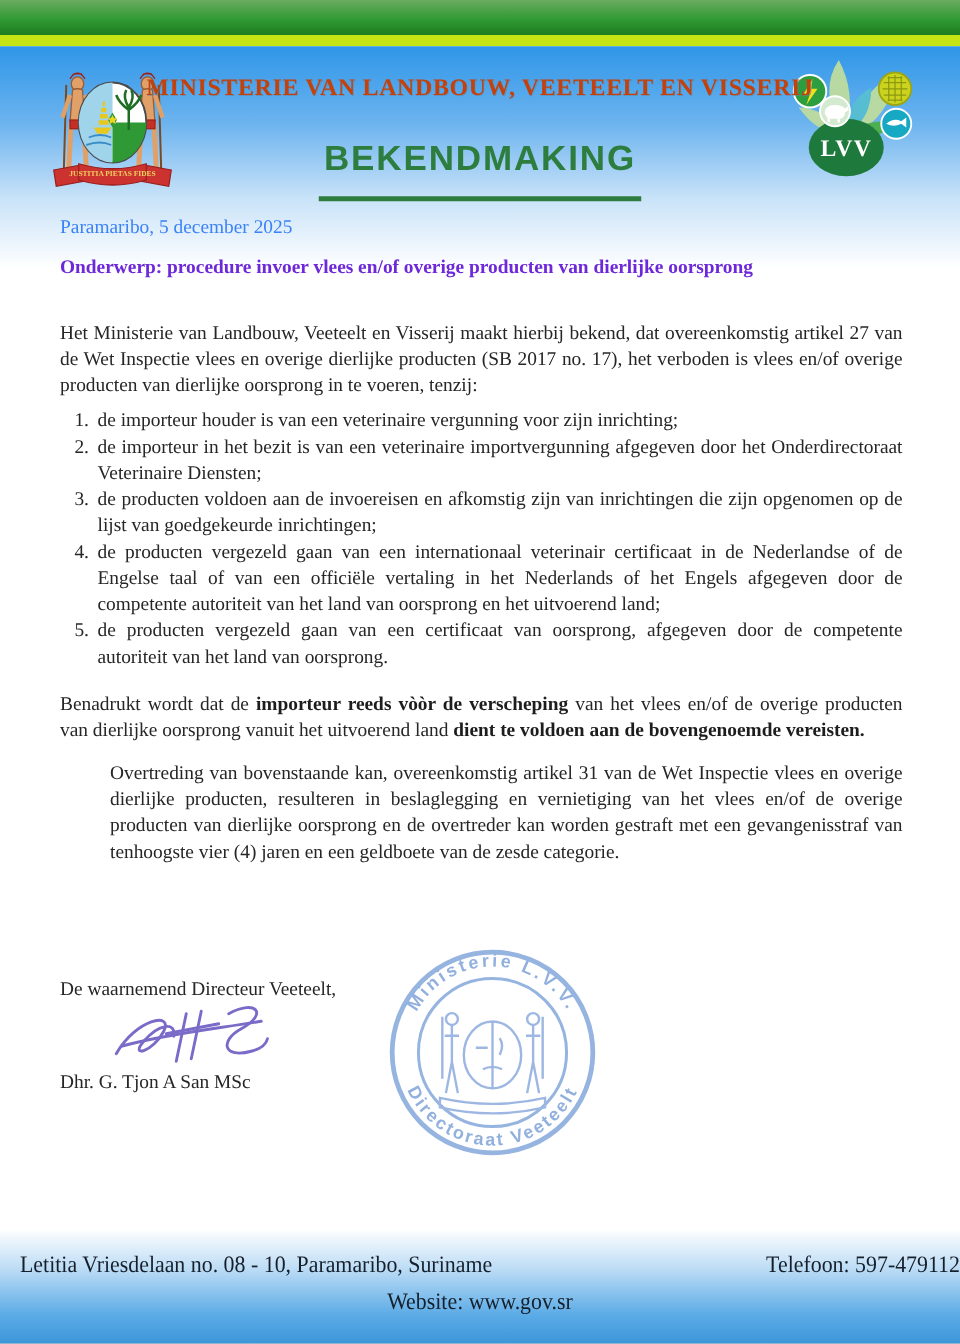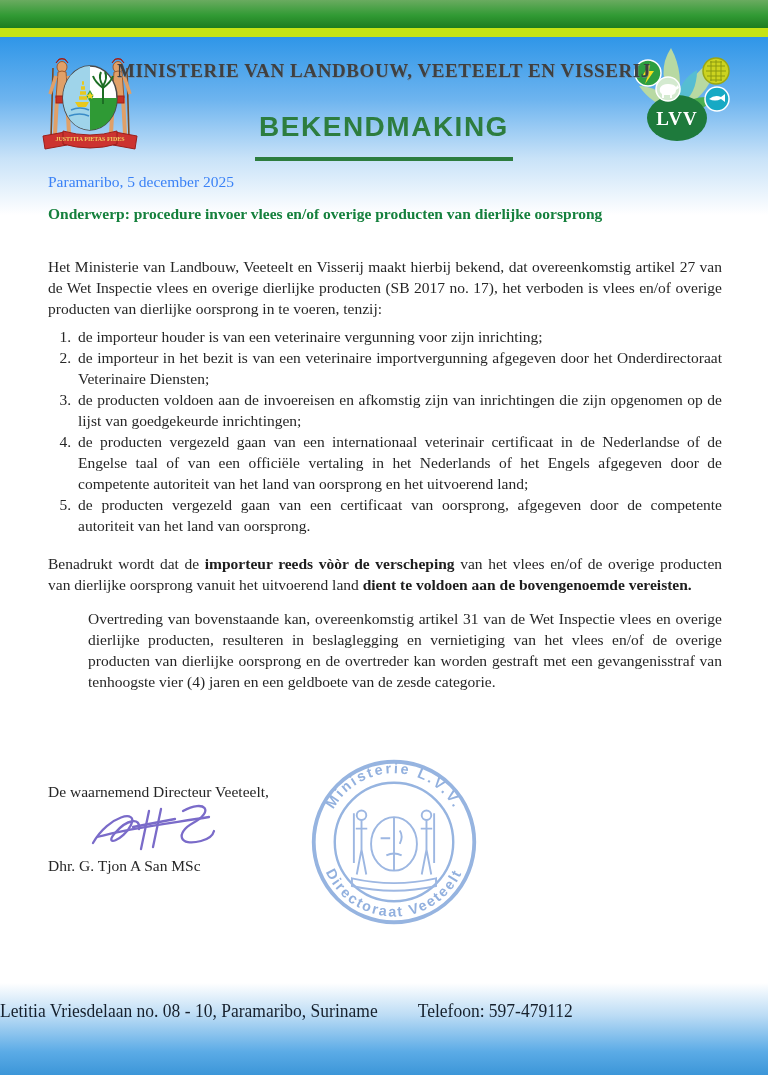--- a/index.html
+++ b/index.html
@@ -25,42 +25,42 @@
   }
   .banner {
     position:absolute; top:37px; left:0; right:0; height:178px;
     background:linear-gradient(180deg,#2f96e8 0%,#6db4ef 35%,#c8e2f8 68%,#ffffff 100%);
   }
   .ministry-title {
     position:absolute; top:60px; left:0; right:0;
     text-align:center;
     font-family:"Liberation Serif", serif;
     font-weight:bold; font-size:19px; letter-spacing:0.6px;
-    color:#404040;
+    color:#c2410c;
     text-shadow:0.7px 0.7px 0 rgba(110,130,150,0.55);
   }
   .doc-title-wrap { position:absolute; top:111px; left:0; right:0; text-align:center; }
   .doc-title {
     display:inline-block;
     font-family:"Liberation Sans", sans-serif;
     font-weight:bold; font-size:28px; letter-spacing:1.5px;
     color:#2d7d3f;
     border-bottom:4px solid #2d7d3f;
     padding:0 4px 14px 4px;
   }
   .crest { position:absolute; top:46px; left:35px; width:110px; height:113px; }
   .lvv-logo { position:absolute; top:42px; left:627px; width:108px; height:103px; }
 
   
   .content {
     position:absolute; top:171px; left:48px; right:46px;
     font-size:15.5px; line-height:21px;
   }
   .dateline { font-weight:normal; font-size:15.5px; margin-bottom:11px; color:#3b82f6; }
-  .subject  { font-weight:bold; font-size:15.5px; margin-bottom:32px; color:#15803d; }
+  .subject  { font-weight:bold; font-size:15.5px; margin-bottom:32px; color:#6d28d9; }
   .para { text-align:justify; }
   .intro { margin-bottom:7px; }
   ol.conditions { margin:0 0 17px 0; padding-left:27px; }
   ol.conditions li { text-align:justify; padding-left:3px; }
   .emphasis { margin-bottom:13px; }
   .penalty { margin-bottom:15px;margin-left:40px; }
   .closing { text-align:left; }
   b.inline { font-weight:bold; color:#1d1d1d; }
 
   
@@ -69,22 +69,22 @@
   .signature-svg { position:absolute; top:14px; left:35px; width:140px; height:66px; }
   .stamp { position:absolute; top:756px; left:308px; width:172px; height:172px; opacity:0.85; }
 
   
   .footer {
     position:absolute; left:0; right:0; bottom:0; height:92px;
     background:linear-gradient(180deg,#ffffff 0%,#bcdcf5 35%,#5babe6 75%,#3c96d8 100%);
     font-size:17.5px; color:#16202c;
   }
   .footer-row1 {
-    position:absolute; top:18px; left:0; right:0;
-    display:flex; justify-content:flex-start; gap:40px;
+    position:absolute; top:18px; left:16px; right:0;
+    display:flex; justify-content:space-between; gap:40px;
   }
   .footer-row2 { position:absolute; top:48px; left:0; right:0; text-align:center; }
   .footer span { transform:scaleY(1.08); display:inline-block; }
 </style>
 </head>
 <body>
 
 <div class="page">
 
   <div class="bar-green"></div>
@@ -223,15 +223,18 @@
       <path d="M34,-23 L34,8 M28,-14 L40,-14 M34,8 L29,34 M34,8 L39,34 M42,-30 L42,22"></path>
       <path d="M-44,38 Q0,48 44,38 L44,46 Q0,56 -44,46 Z"></path>
     </g>
   </svg>
 
   <div class="footer">
     <div class="footer-row1">
       <span>Letitia Vriesdelaan no. 08 - 10, Paramaribo, Suriname</span>
       <span>Telefoon: 597-479112</span>
     </div>
+    <div class="footer-row2">
+      <span>Website: www.gov.sr</span>
+    </div>
   </div>
 
 </div>
 
 </body></html>

